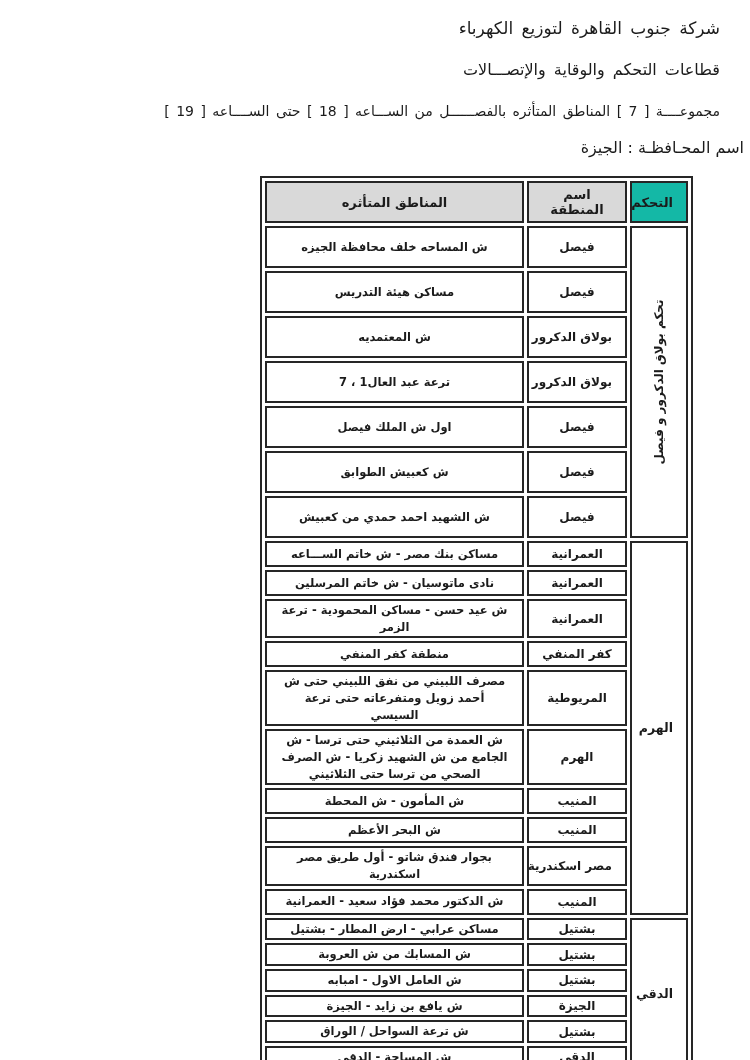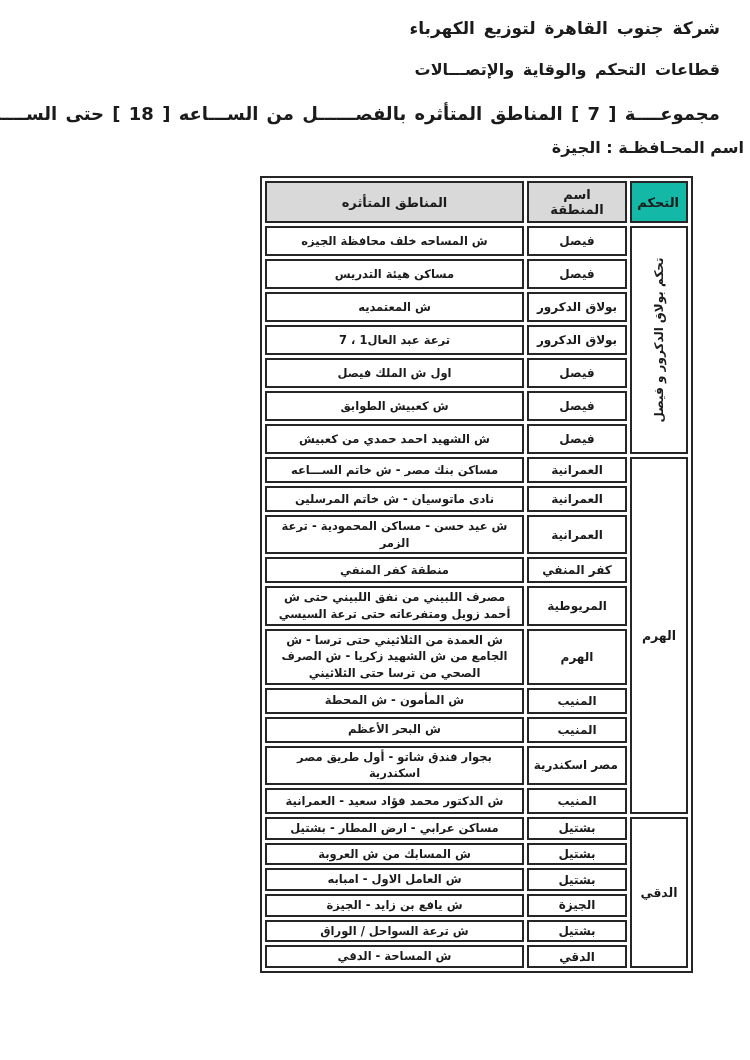--- a/index.html
+++ b/index.html
@@ -5,64 +5,64 @@
   html,body{margin:0;padding:0;}
   body{
     width:750px;height:1060px;
     background:#ffffff;
     font-family:"DejaVu Sans",sans-serif;
     direction:rtl;
     position:relative;
     overflow:hidden;
     color:#1b1b1b;
   }
-  .hdr{position:absolute;font-weight:bold;white-space:nowrap;text-align:center;}
+  .hdr{position:absolute;font-weight:normal;white-space:nowrap;text-align:center;}
   .hdr1{top:18px;right:30px;font-size:17px;word-spacing:3px;}
   .hdr2{top:60px;right:30px;font-size:16px;word-spacing:3px;margin-left:28px;}
-  .hdr3{top:103px;right:30px;font-size:18px;word-spacing:2px;margin-left:8px;}
+  .hdr3{top:103px;right:30px;font-size:14px;word-spacing:2px;margin-left:8px;}
   .hdr4{top:138px;right:6px;font-size:16px;}
 
   .table-wrap{position:absolute;top:176px;right:57px;}
   table{
     border-collapse:separate;
     border-spacing:3px;
     width:433px;
     table-layout:fixed;
     border:2px solid #262626;
     background:#fff;
   }
   col.c-control{width:58px;}
   col.c-area{width:100px;}
   col.c-affected{width:259px;}
   th,td{
     box-sizing:border-box;
     border:2px solid #262626;
     text-align:center;
     vertical-align:middle;
     font-weight:bold;
-    padding:1px 7px;
+    padding:1px 13px;
     overflow:hidden;
   }
   th{
     background:#d9d9d9;
     font-size:13px;
     height:42px;
   }
   th.control-h{background:#14b8a6;}
   td.affected{font-size:11.5px;line-height:1.45;}
   td.area{font-size:12px;white-space:nowrap;}
   td.control{background:#ffffff;position:relative;}
   td.control .label{font-size:12.5px;}
   td.control .rot{
     position:absolute;top:50%;left:50%;
     transform:translate(-50%,-50%) rotate(-90deg);
     white-space:nowrap;
     font-size:12px;font-weight:bold;
   }
-  tr.sec0 td{height:30px;}
+  tr.sec0 td{height:42px;}
   tr.sec1 td{height:26px;}
   tr.sec2 td{height:19px;}
 </style>
 </head>
 <body>
 
 <div class="hdr hdr1">شركة جنوب القاهرة لتوزيع الكهرباء</div>
 <div class="hdr hdr2">قطاعات التحكم والوقاية والإتصـــالات</div>
 <div class="hdr hdr3">مجموعــــة [ 7 ] المناطق المتأثره بالفصــــــل من الســـاعه [ 18 ] حتى الســــاعه [ 19 ]</div>
 <div class="hdr hdr4">اسم المحـافظـة : الجيزة</div>

